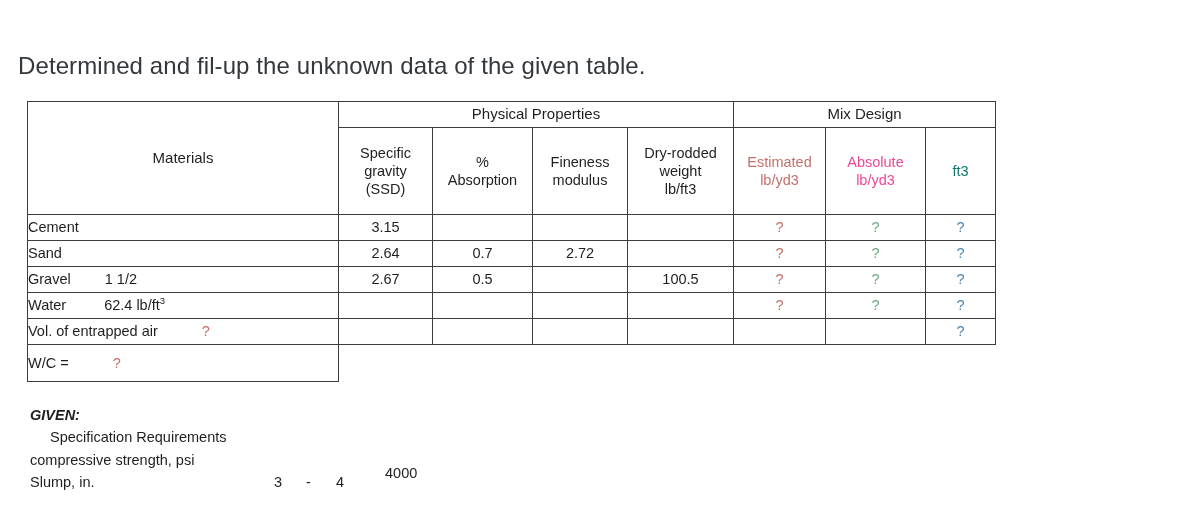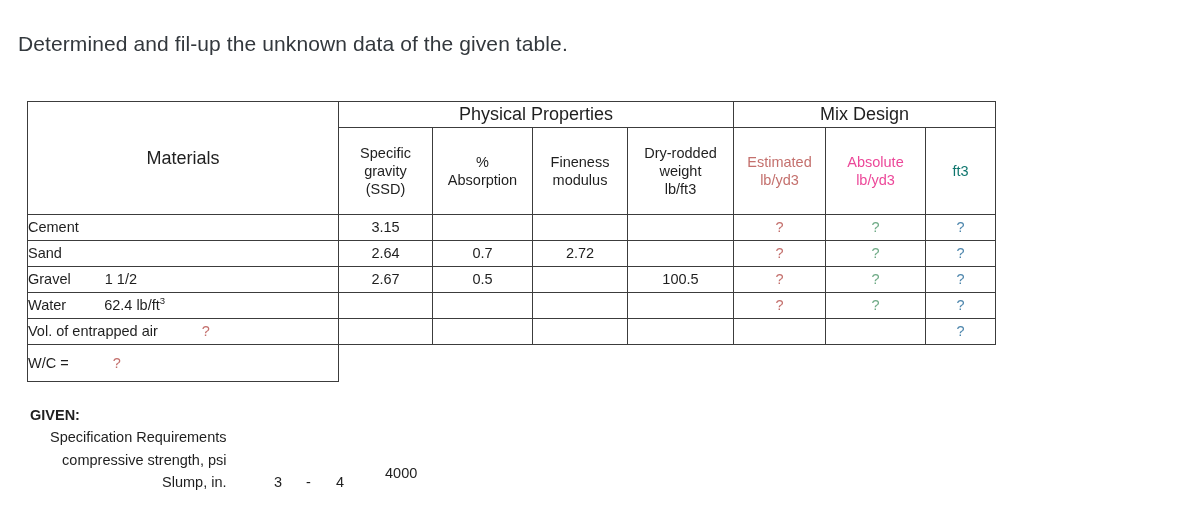--- a/index.html
+++ b/index.html
@@ -13,22 +13,22 @@
     font-family: "Liberation Sans", sans-serif;
     color: #2b2b2b;
     overflow: hidden;
     position: relative;
   }
 
   
   .page-heading {
     position: absolute;
     left: 18px;
-    top: 32px;
-    font-size: 21px;
+    top: 52px;
+    font-size: 24px;
     font-weight: 400;
     color: #33383d;
     letter-spacing: 0.1px;
     white-space: nowrap;
   }
 
   
   .table-wrap {
     position: absolute;
     left: 27px;
@@ -62,21 +62,21 @@
   col.c-est       { width: 92px;  }
   col.c-absolute  { width: 100px; }
   col.c-ft3       { width: 70px;  }
 
   
   .r-group  td { height: 25px; }
   .r-sub    td { height: 86px; }
   .r-data   td { height: 25px; }
   .r-last   td { height: 36px; }
 
-  .grp-label { font-size: 18px; }
+  .grp-label { font-size: 15px; }
   .sub-label { font-size: 14.5px; }
 
   .est-color  { color: #c4706d; }
   .abs-color  { color: #ec4899; }
   .ft3-color  { color: #0f766e; }
   .q-red      { color: #c4706d; }
   .q-green    { color: #70ab87; }
   .q-blue     { color: #4f87ad; }
 
   .mat-line {
@@ -101,27 +101,27 @@
   .given-block {
     position: absolute;
     left: 30px;
     top: 404px;
     font-size: 14.5px;
     color: #1f1f1f;
     line-height: 1.55;
   }
   .given-title {
     font-weight: bold;
+    font-style: italic;
     font-size: 14.5px;
   }
   .given-indent { padding-left: 20px; text-align: center; }
   .given-row {
     position: relative;
     white-space: nowrap;
-    text-align: right;
   }
   .val-4000 {
     position: absolute;
     left: 355px;
     top: 13px;
   }
   .slump-3 { position: absolute; left: 244px; top: 0; }
   .slump-dash { position: absolute; left: 276px; top: 0; }
   .slump-4 { position: absolute; left: 306px; top: 0; }
 </style>

